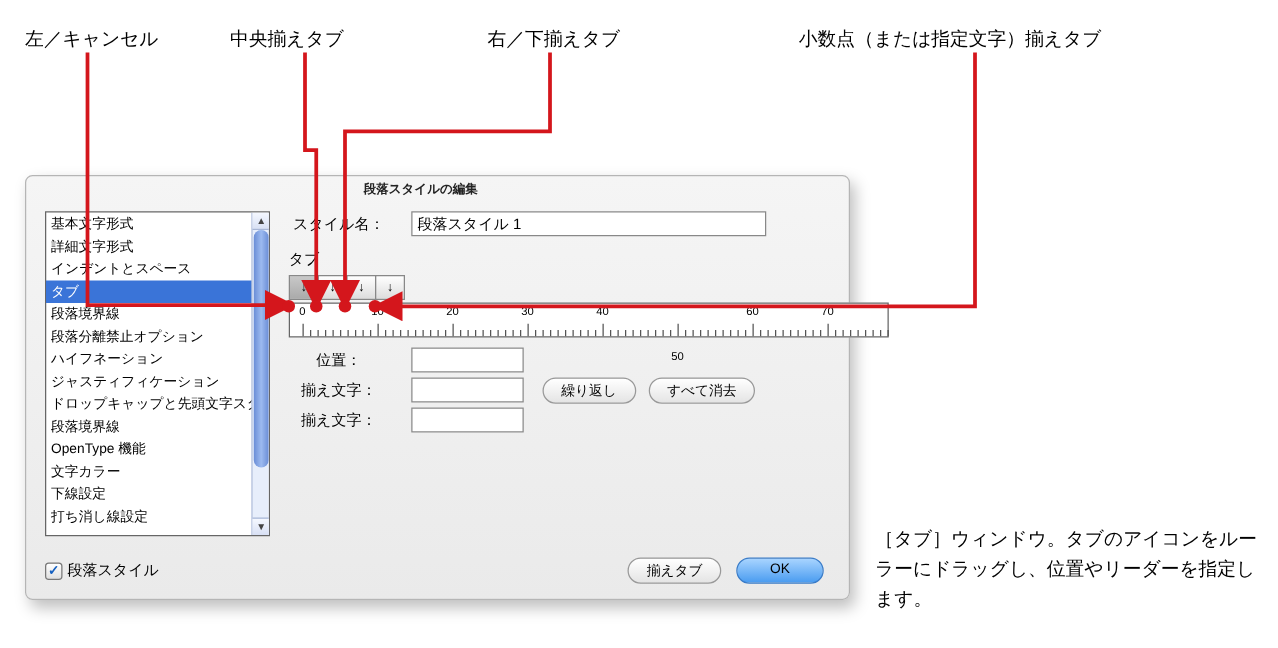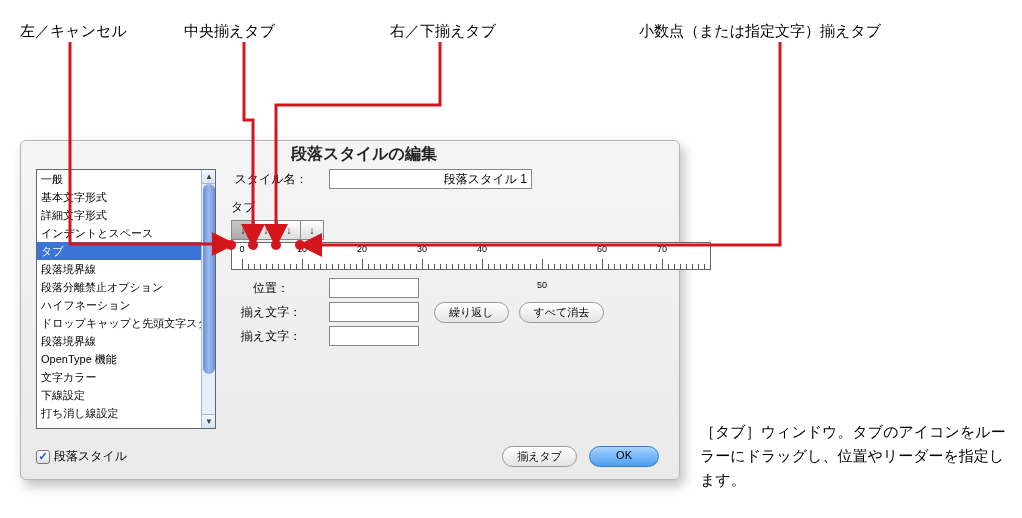--- a/index.html
+++ b/index.html
@@ -33,21 +33,21 @@
     height: 340px;
     background: linear-gradient(#f5f5f5, #eaeaea);
     border: 1px solid #b5b5b5;
     border-radius: 6px;
     box-shadow: 4px 6px 12px rgba(0,0,0,0.25);
   }
   .dialog-title {
     position: absolute;
     left: 270px;
     top: 3px;
-    font-size: 16px;
+    font-size: 10px;
     font-weight: bold;
     color: #222;
   }
   .sidebar {
     position: absolute;
     left: 15px;
     top: 28px;
     width: 180px;
     height: 260px;
     background: #fff;
@@ -264,46 +264,46 @@
   <circle cx="253" cy="245" r="5" fill="#d4161c"></circle>
   <circle cx="276" cy="245" r="5" fill="#d4161c"></circle>
   <circle cx="300" cy="245" r="5" fill="#d4161c"></circle>
 </svg>
 
 <div class="dialog">
   <div class="dialog-title">段落スタイルの編集</div>
 
   <div class="sidebar">
     <div class="sidebar-inner" id="sidebar-inner">
-        <div class="sidebar-item">一般</div>
         <div class="sidebar-item">基本文字形式</div>
         <div class="sidebar-item">詳細文字形式</div>
         <div class="sidebar-item">インデントとスペース</div>
         <div class="sidebar-item selected">タブ</div>
         <div class="sidebar-item">段落境界線</div>
         <div class="sidebar-item">段落分離禁止オプション</div>
         <div class="sidebar-item">ハイフネーション</div>
+        <div class="sidebar-item">ジャスティフィケーション</div>
         <div class="sidebar-item">ドロップキャップと先頭文字スタイル</div>
         <div class="sidebar-item">段落境界線</div>
         <div class="sidebar-item">OpenType 機能</div>
         <div class="sidebar-item">文字カラー</div>
         <div class="sidebar-item">下線設定</div>
         <div class="sidebar-item">打ち消し線設定</div>
       </div>
     <div class="sidebar-scroll">
       <div class="scroll-arrow">▲</div>
       <div class="scroll-thumb"></div>
       <div class="scroll-arrow bottom">▼</div>
     </div>
   </div>
 
   <div class="content">
     <div class="field-row">
       <div class="field-label">スタイル名：</div>
-      <input class="text-input" style="width: 203px; text-align: right;" value="段落スタイル 1">
+      <input class="text-input" style="width: 284px;" value="段落スタイル 1">
     </div>
 
     <div class="section-label">タブ</div>
 
     <div class="tab-buttons">
       <div class="tab-btn selected">↓</div>
       <div class="tab-btn">↓</div>
       <div class="tab-btn">↓</div>
       <div class="tab-btn">↓</div>
     </div>

